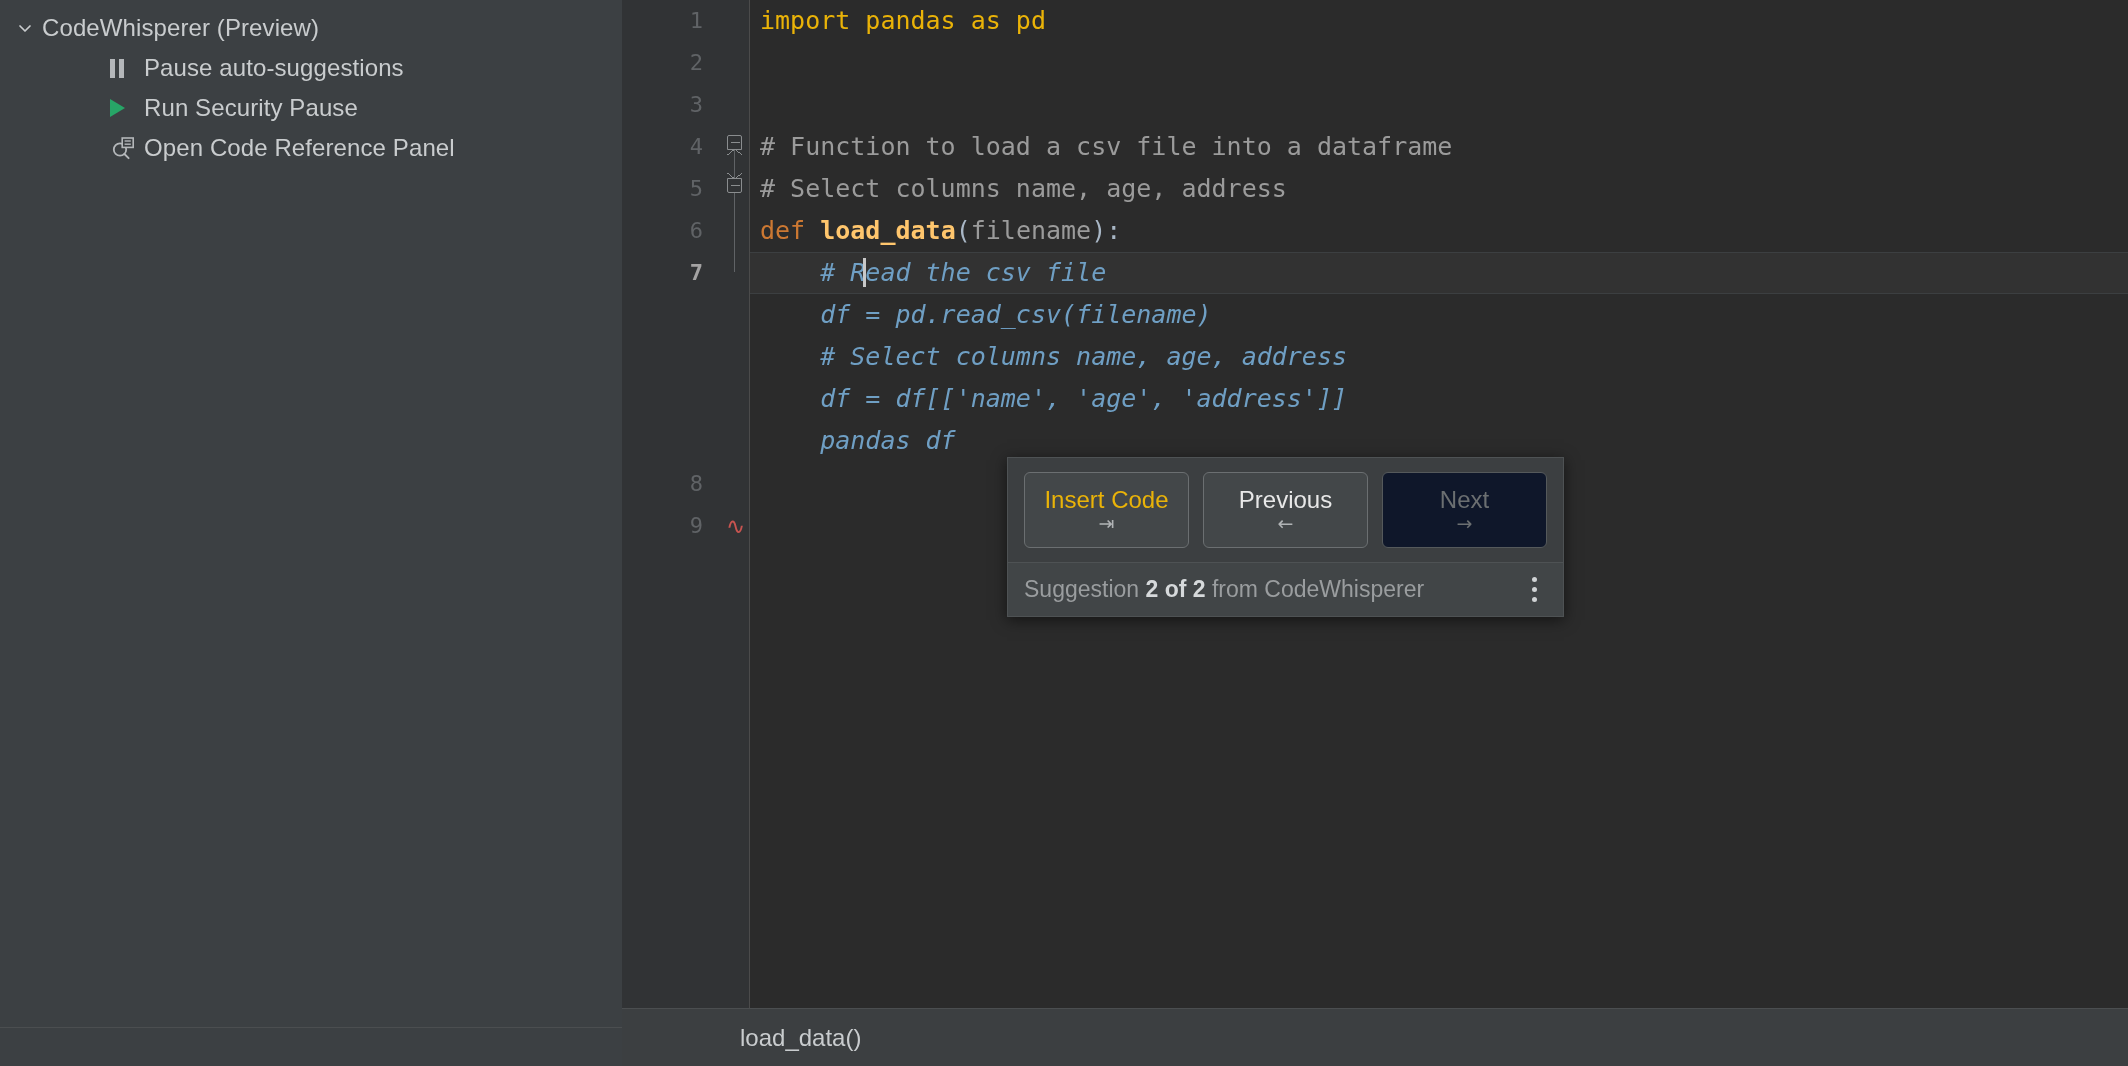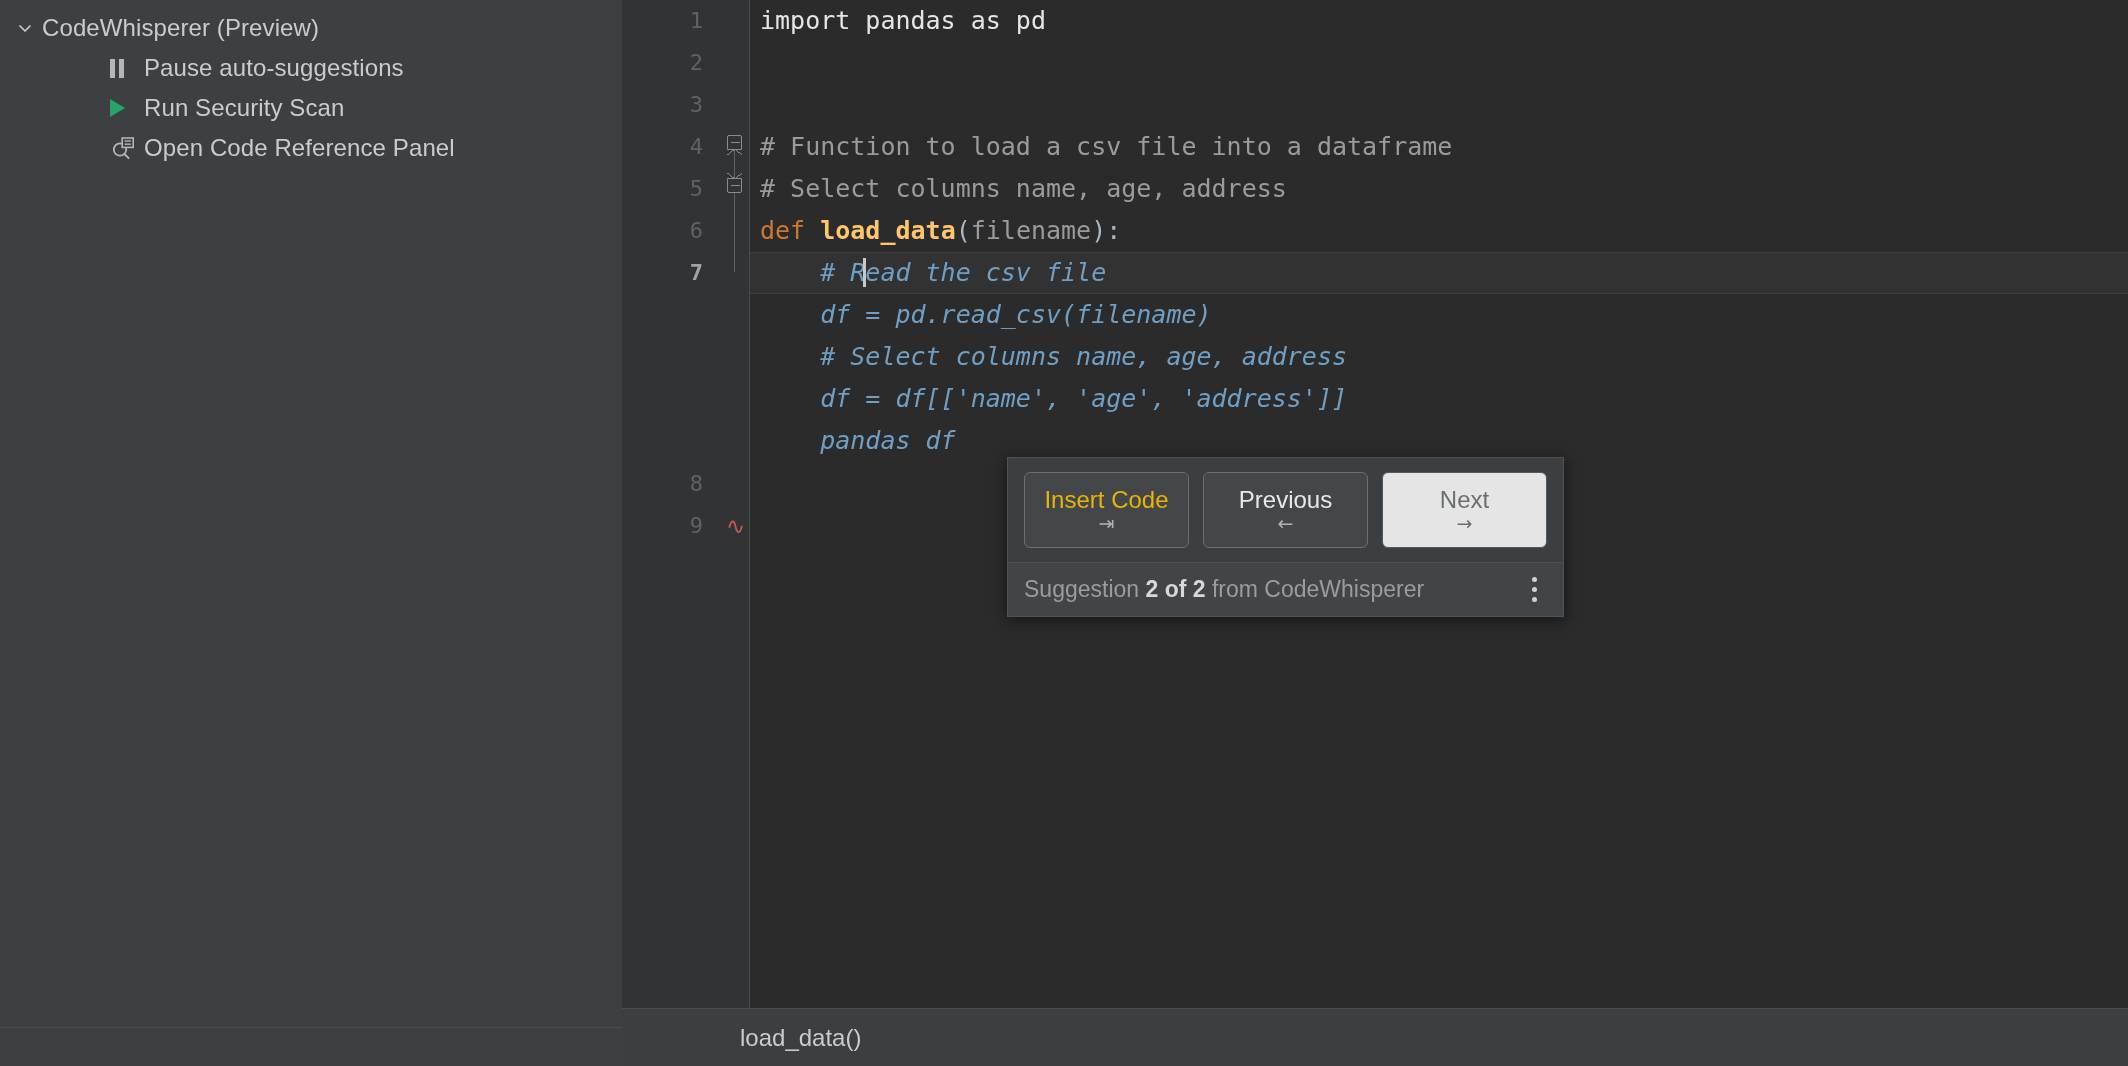--- a/index.html
+++ b/index.html
@@ -217,21 +217,21 @@
     line-height: 42px;
     padding-left: 10px;
     box-sizing: border-box;
   }
   .code-line.current-line {
     background: #323232;
     box-shadow: inset 0 1px 0 #3c3f41, inset 0 -1px 0 #3c3f41;
   }
   .tok-def      { color: #cc7832; }
   .tok-fnname   { color: #ffc66d; font-weight: bold; }
-  .tok-plain    { color: #e5e5e5; }
+  .tok-plain    { color: #eab308; }
   .tok-comment  { color: #9b9b9b; }
   .tok-paren    { color: #a9b7c6; }
   .tok-ghost    { color: #6f9fc4; font-style: italic; }
 
   .caret {
     position: absolute;
     width: 3px;
     height: 29px;
     background: #c8c8c8;
   }
@@ -273,21 +273,21 @@
   }
   .cw-btn .key {
     font-size: 19px;
     color: #b0b3b5;
     line-height: 1;
     font-family: "DejaVu Sans", sans-serif;
   }
   .cw-btn.primary .lbl { color: #eab308; }
   .cw-btn.disabled {
     border-color: #55595b;
-    background: #e5e5e5;
+    background: #0f172a;
     cursor: default;
   }
   .cw-btn.disabled .lbl,
   .cw-btn.disabled .key { color: #6b6f71; }
 
   .cw-status {
     position: relative;
     border-top: 1px solid #4e5254;
     background: #414547;
     height: 54px;
@@ -373,21 +373,21 @@
             <i></i>
           </span>
       </span>
       <span class="tree-label">Pause auto-suggestions</span>
     </div>
 
     <div class="tree-row child">
       <span class="row-icon">
         <span class="play-icon"></span>
       </span>
-      <span class="tree-label">Run Security Scan</span>
+      <span class="tree-label">Run Security Pause</span>
     </div>
 
     <div class="tree-row child">
       <span class="row-icon">
         <svg width="26" height="24" viewBox="0 0 26 24">
           <circle cx="10" cy="13.5" r="6.2" fill="none" stroke="#b4b7ba" stroke-width="1.8"></circle>
           <line x1="14.4" y1="18.0" x2="18.6" y2="22.2" stroke="#b4b7ba" stroke-width="1.9" stroke-linecap="round"></line>
           <rect x="12.2" y="2.0" width="11" height="9.4" fill="#3c4043" stroke="#b4b7ba" stroke-width="1.6"></rect>
           <line x1="14.6" y1="5.0" x2="20.8" y2="5.0" stroke="#b4b7ba" stroke-width="1.4"></line>
           <line x1="14.6" y1="8.2" x2="20.8" y2="8.2" stroke="#b4b7ba" stroke-width="1.4"></line>

